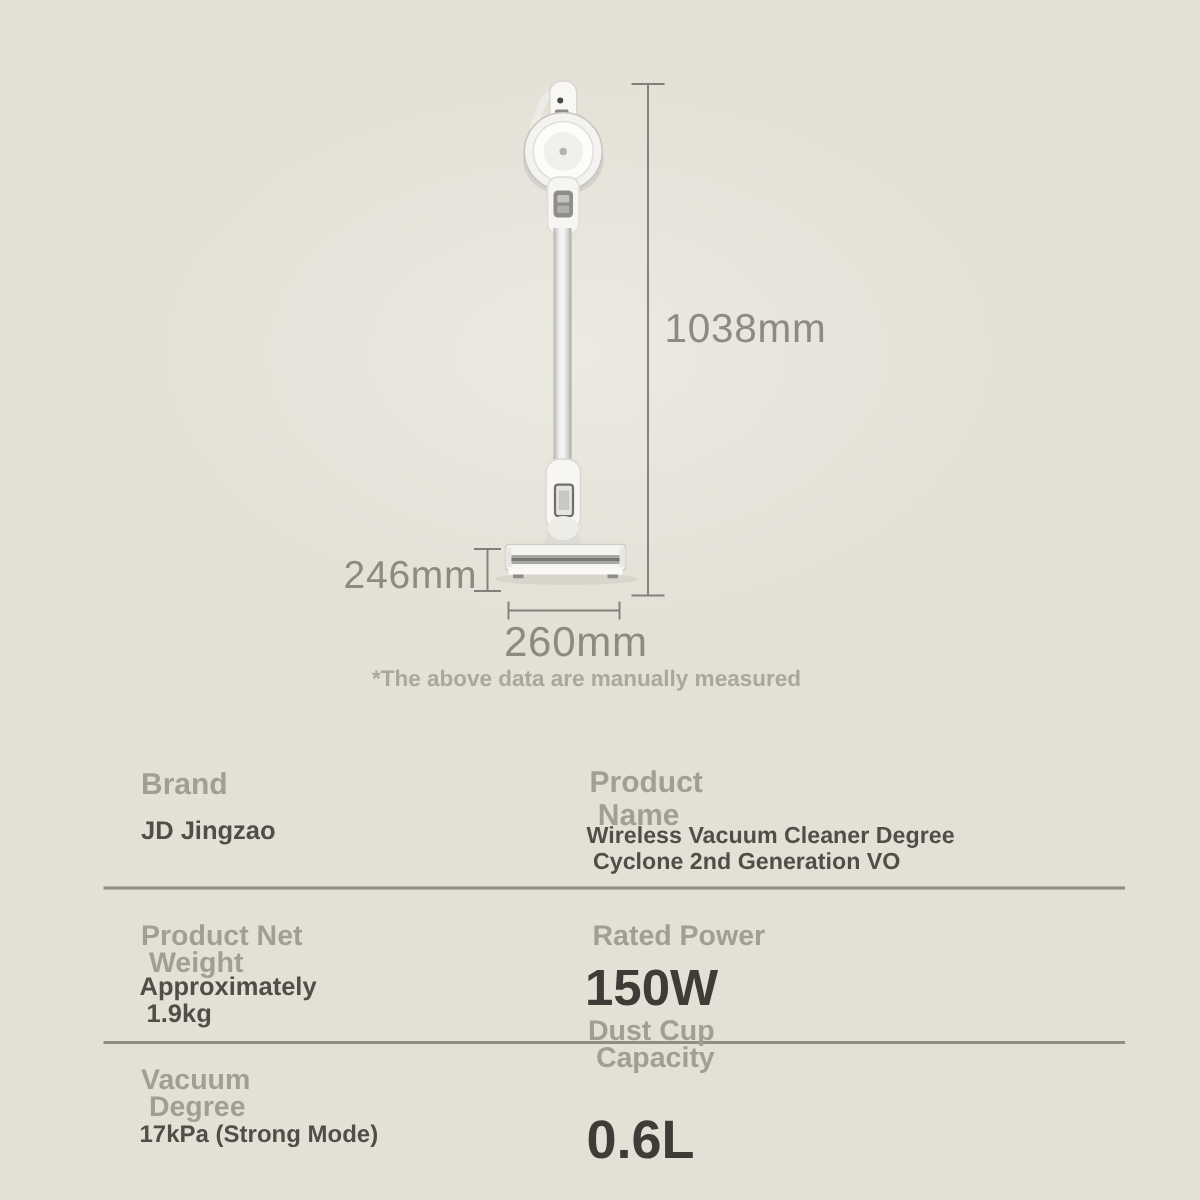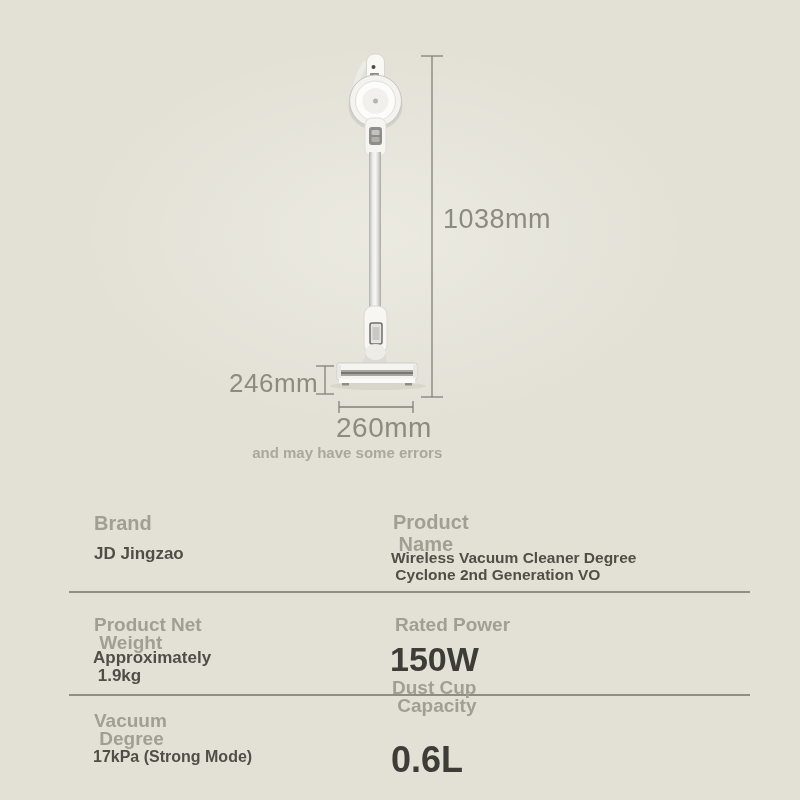--- a/index.html
+++ b/index.html
@@ -116,21 +116,21 @@
     <line x1="339" y1="407" x2="413" y2="407"></line>
     <line x1="413" y1="401" x2="413" y2="413"></line>
   </g>
 </svg>
 
 <div class="abs dim-label dim-h" style="left:443px;top:204px;">1038mm</div>
 <div class="abs dim-label dim-246" style="left:229px;top:368px;">246mm</div>
 <div class="abs dim-label dim-260" style="left:336px;top:412px;">260mm</div>
 
 <div class="abs" style="left:248px;top:445px;">
-  <div class="note-line"> and may have some errors</div>
+  <div class="note-line">*The above data are manually measured</div>
 </div>
 
 <div>
 
   <div class="abs spec-label spec-label-lg" style="left:94px;top:512px;line-height:22px;">Brand</div>
   <div class="abs spec-value" style="left:94px;top:545px;">JD Jingzao</div>
   <div class="abs spec-label spec-label-lg" style="left:393px;top:511px;line-height:22px;">Product
  Name</div>
   <div class="abs spec-value spec-value-sm" style="left:391px;top:549px;">Wireless Vacuum Cleaner Degree
  Cyclone 2nd Generation VO</div>

